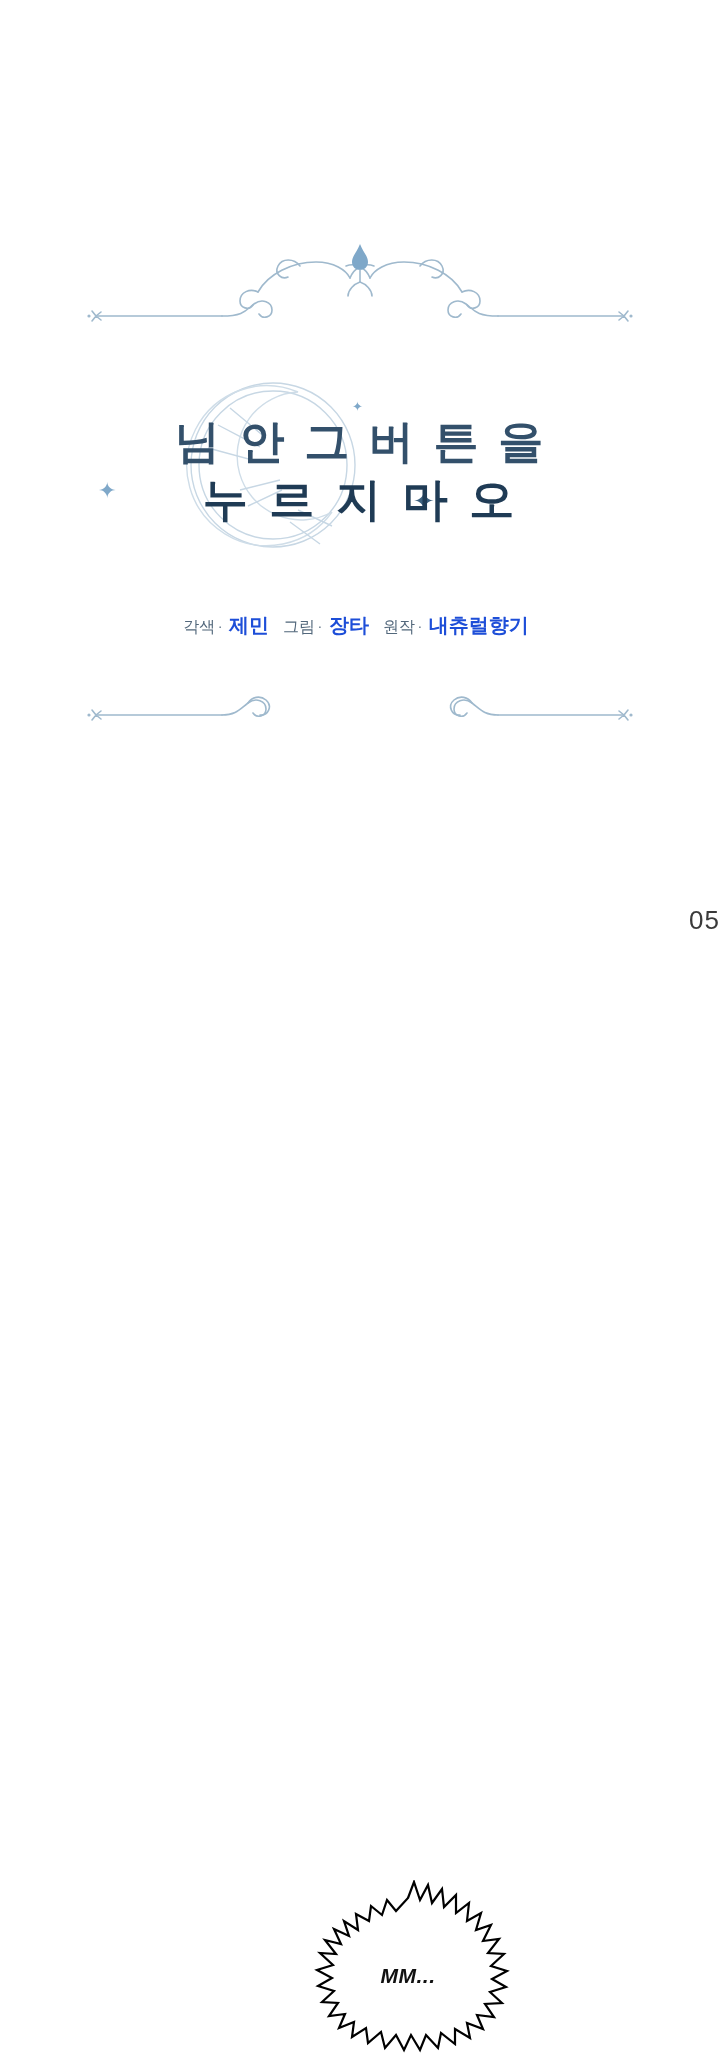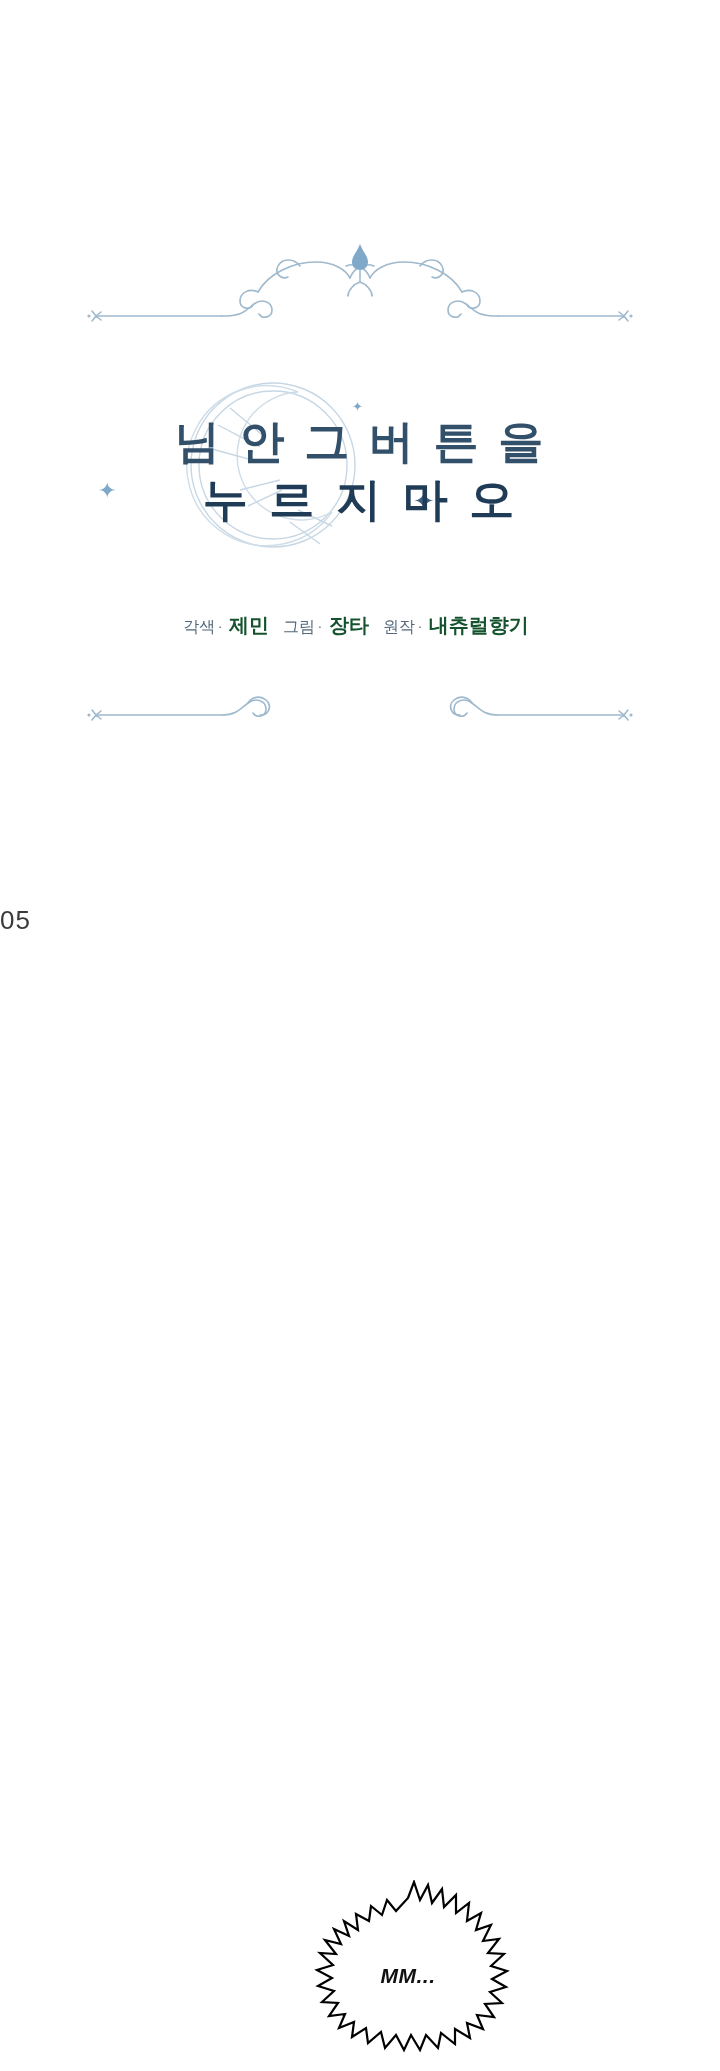--- a/index.html
+++ b/index.html
@@ -101,37 +101,37 @@
     color: #2c4054;
     font-family: "DejaVu Sans", "Liberation Sans", sans-serif;
   }
   .credit-role {
     font-size: 16px;
     color: #53687c;
   }
   .credit-name {
     font-size: 20px;
     font-weight: 700;
-    color: #14532d;
+    color: #1d4ed8;
     margin: 0 14px 0 4px;
   }
   .credit-name.last { margin-right: 8px; }
   .credit-dot {
     font-size: 12px;
     color: #53687c;
     margin: 0 3px;
   }
 
   
   .episode-number {
     position: absolute;
     left: 0;
     top: 905px;
     width: 720px;
-    text-align: left;
+    text-align: right;
     font-size: 26px;
     color: #3a3a3a;
     font-family: "Liberation Sans", sans-serif;
     letter-spacing: 1px;
   }
 
   
   .bubble-area {
     position: absolute;
     left: 268px;

